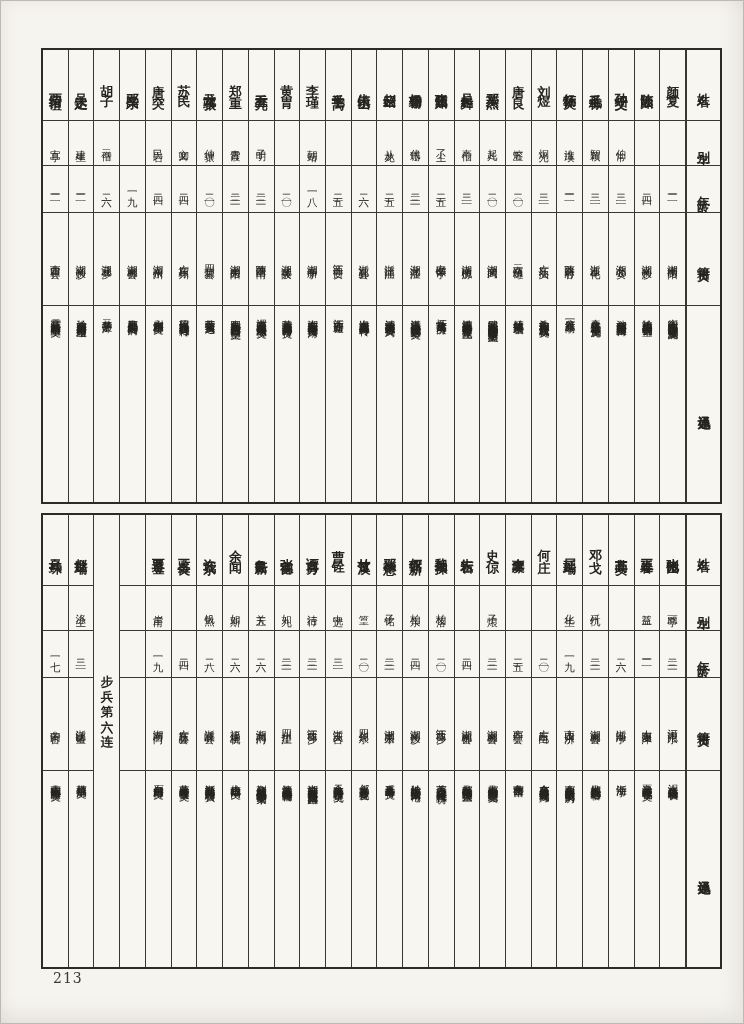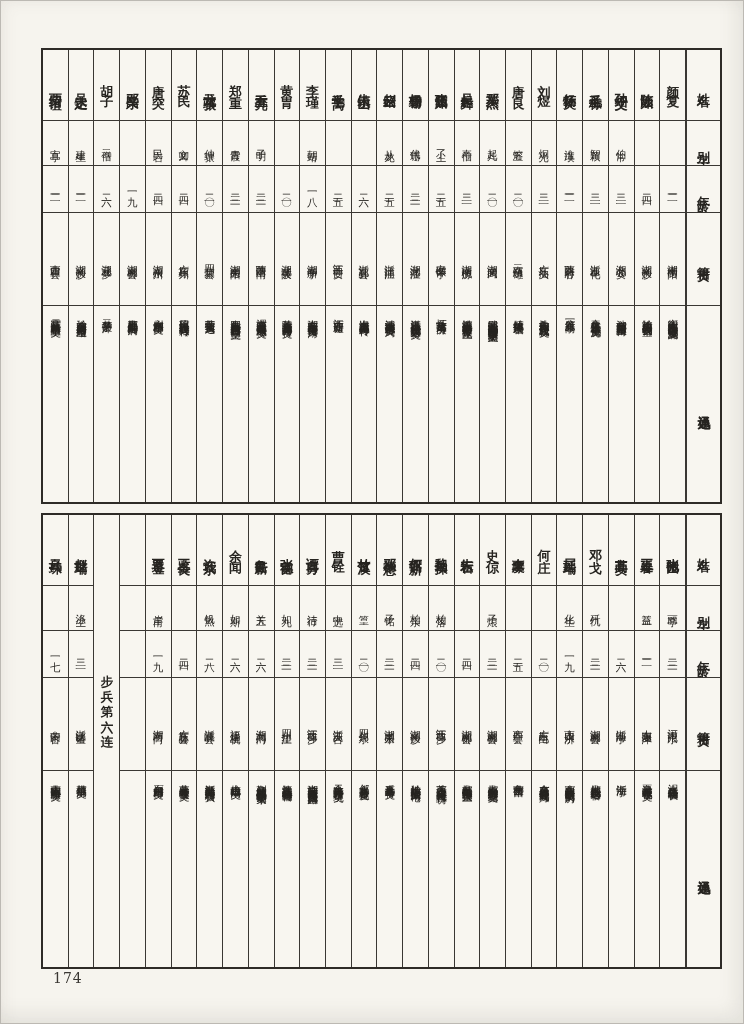--- a/index.html
+++ b/index.html
@@ -946,14 +946,14 @@
           </div>
           <div class="cell c-origin">
             <span class="vtext">内蒙古</span>
           </div>
           <div class="cell c-addr">
             <span class="vtext">内蒙古喀喇沁右旗转交</span>
           </div>
         </div>
       </div>
   </div>
-  <div class="page-number">174</div>
+  <div class="page-number">213</div>
 </div>
 
 </body></html>

